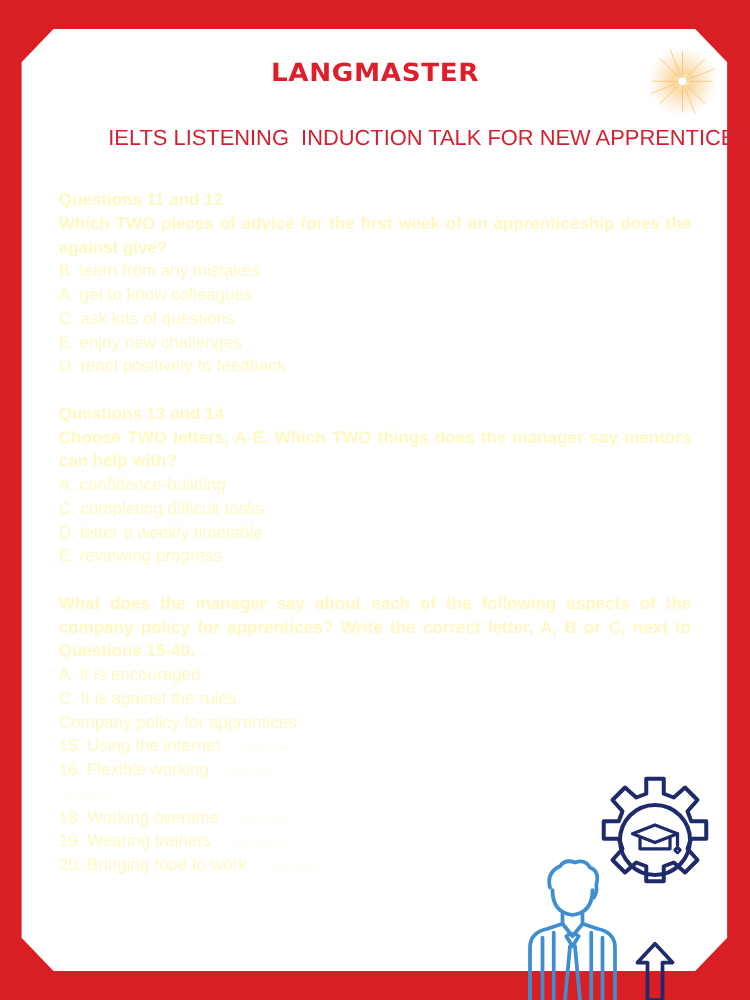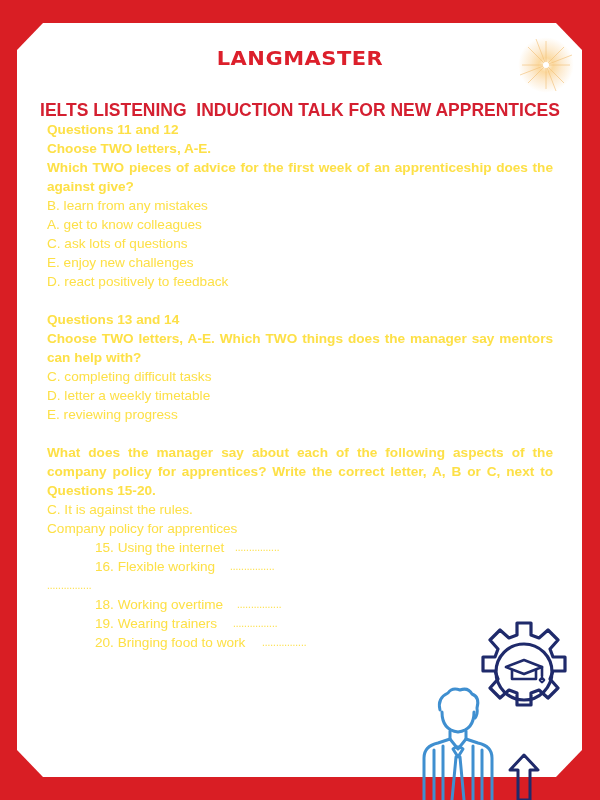--- a/index.html
+++ b/index.html
@@ -18,32 +18,32 @@
     border-radius: 50%;
     background: radial-gradient(circle, #fff7e6 0%, #fbd9a0 18%, rgba(250,210,150,0.45) 40%, rgba(255,255,255,0) 70%);
   }
   .sparkle svg { position: absolute; left: 0; top: 0; }
   .logo {
     position: absolute; left: 0; width: 600px; top: 46px; text-align: center;
     color: #dc1f2b; font-weight: bold; font-size: 21px; letter-spacing: 0.5px;
     font-family: "DejaVu Sans", sans-serif; transform: scaleY(0.95);
   }
   .title {
-    position: absolute; left: 0; width: 600px; top: 100px; text-align: center;
-    color: #d41f30; font-weight: bold; font-size: 17.5px; white-space: pre;
+    position: absolute; left: 0; width: 600px; top: 100px; text-align: right;
+    color: #d41f30; font-weight: normal; font-size: 17.5px; white-space: pre;
   }
   .content {
-    position: absolute; left: 47px; top: 120px; width: 506px;
-    font-size: 13.6px; line-height: 19px; color: #fde047;
+    position: absolute; left: 47px; top: 150px; width: 506px;
+    font-size: 13.6px; line-height: 19px; color: #fef9c3;
   }
   .content .b { font-weight: bold; }
   .content .j { text-align: justify; text-align-last: left; }
   .gap { height: 19px; }
   .row { display: flex; white-space: pre; }
-  .row .lbl { display: inline-block; margin-left: 48px; }
+  .row .lbl { display: inline-block; }
   .row .dots { font-size: 10px; letter-spacing: 0; }
   .illus { position: absolute; left: 420px; top: 620px; }
 </style>
 </head>
 <body>
 
 <div class="card"></div>
 
 <div class="sparkle">
   <svg width="56" height="56" viewBox="0 0 56 56">
@@ -59,41 +59,42 @@
   </svg>
 </div>
 
 <div class="logo">LANGMASTER</div>
 <div class="title">IELTS LISTENING  INDUCTION TALK FOR NEW APPRENTICES</div>
 
 <div class="content">
 
   <div>
     <div class="b">Questions 11 and 12</div>
-    <div class="b">Choose TWO letters, A-E.</div>
     <div class="b j">Which TWO pieces of advice for the first week of an apprenticeship does the against give?</div>
     <div>B. learn from any mistakes</div>
     <div>A. get to know colleagues</div>
     <div>C. ask lots of questions</div>
     <div>E. enjoy new challenges</div>
     <div>D. react positively to feedback</div>
   </div>
   <div class="gap"></div>
 
   <div>
     <div class="b">Questions 13 and 14</div>
     <div class="b j">Choose TWO letters, A-E. Which TWO things does the manager say mentors can help with?</div>
+    <div>A. confidence-building</div>
     <div>C. completing difficult tasks</div>
     <div>D. letter a weekly timetable</div>
     <div>E. reviewing progress</div>
   </div>
   <div class="gap"></div>
 
   <div>
-    <div class="b j">What does the manager say about each of the following aspects of the company policy for apprentices? Write the correct letter, A, B or C, next to Questions 15-20.</div>
+    <div class="b j">What does the manager say about each of the following aspects of the company policy for apprentices? Write the correct letter, A, B or C, next to Questions 15-40.</div>
+    <div>A. It is encouraged.</div>
     <div>C. It is against the rules.</div>
     <div>Company policy for apprentices</div>
     <div class="row">
       <span class="lbl" style="width:140px">15. Using the internet</span>
       <span class="dots">................</span>
     </div>
     <div class="row">
       <span class="lbl" style="width:135px">16. Flexible working</span>
       <span class="dots">................</span>
     </div>

